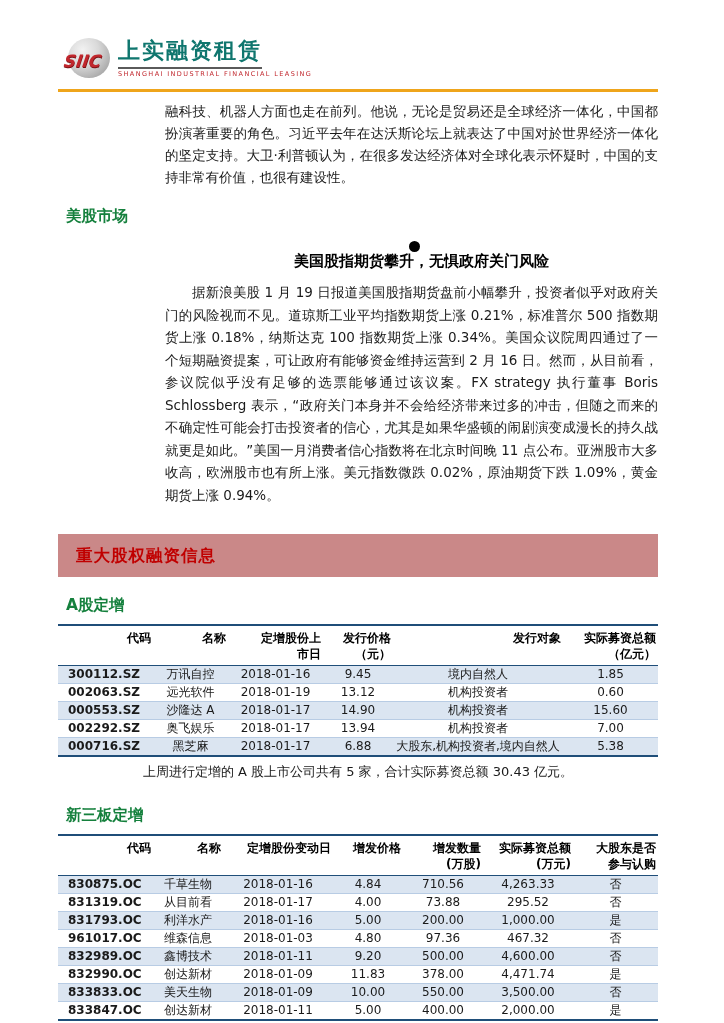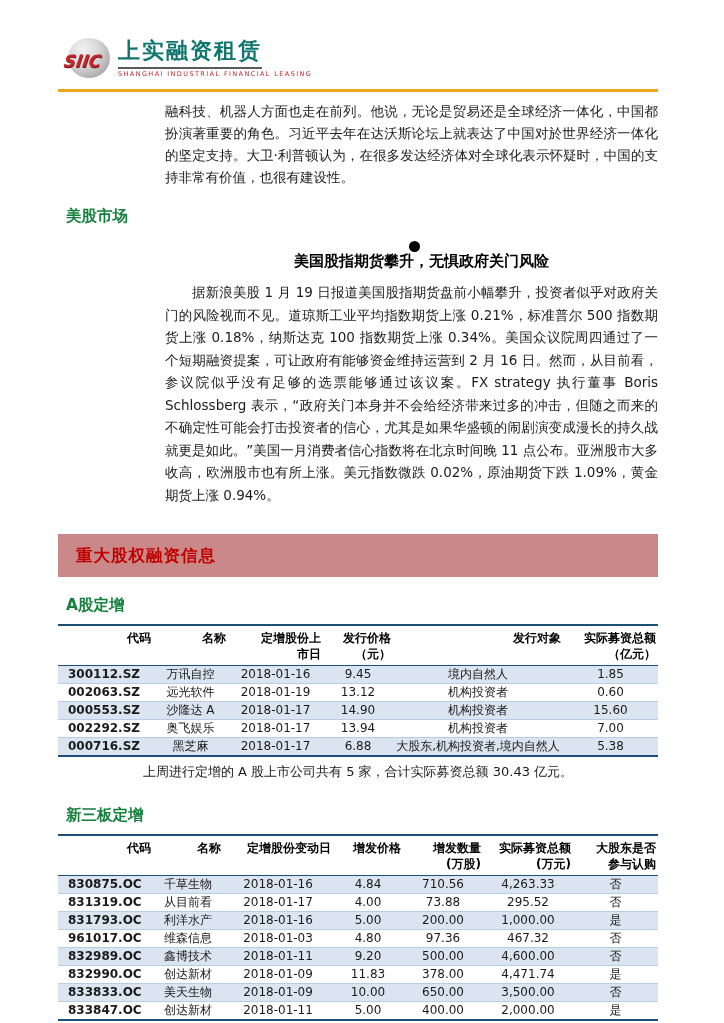--- a/index.html
+++ b/index.html
@@ -303,21 +303,21 @@
           <td>11.83</td>
           <td>378.00</td>
           <td>4,471.74</td>
           <td>是</td>
         </tr>
         <tr>
           <td class="code-cell">833833.OC</td>
           <td>美天生物</td>
           <td>2018-01-09</td>
           <td>10.00</td>
-          <td>650.00</td>
+          <td>550.00</td>
           <td>3,500.00</td>
           <td>否</td>
         </tr>
         <tr>
           <td class="code-cell">833847.OC</td>
           <td>创达新材</td>
           <td>2018-01-11</td>
           <td>5.00</td>
           <td>400.00</td>
           <td>2,000.00</td>

